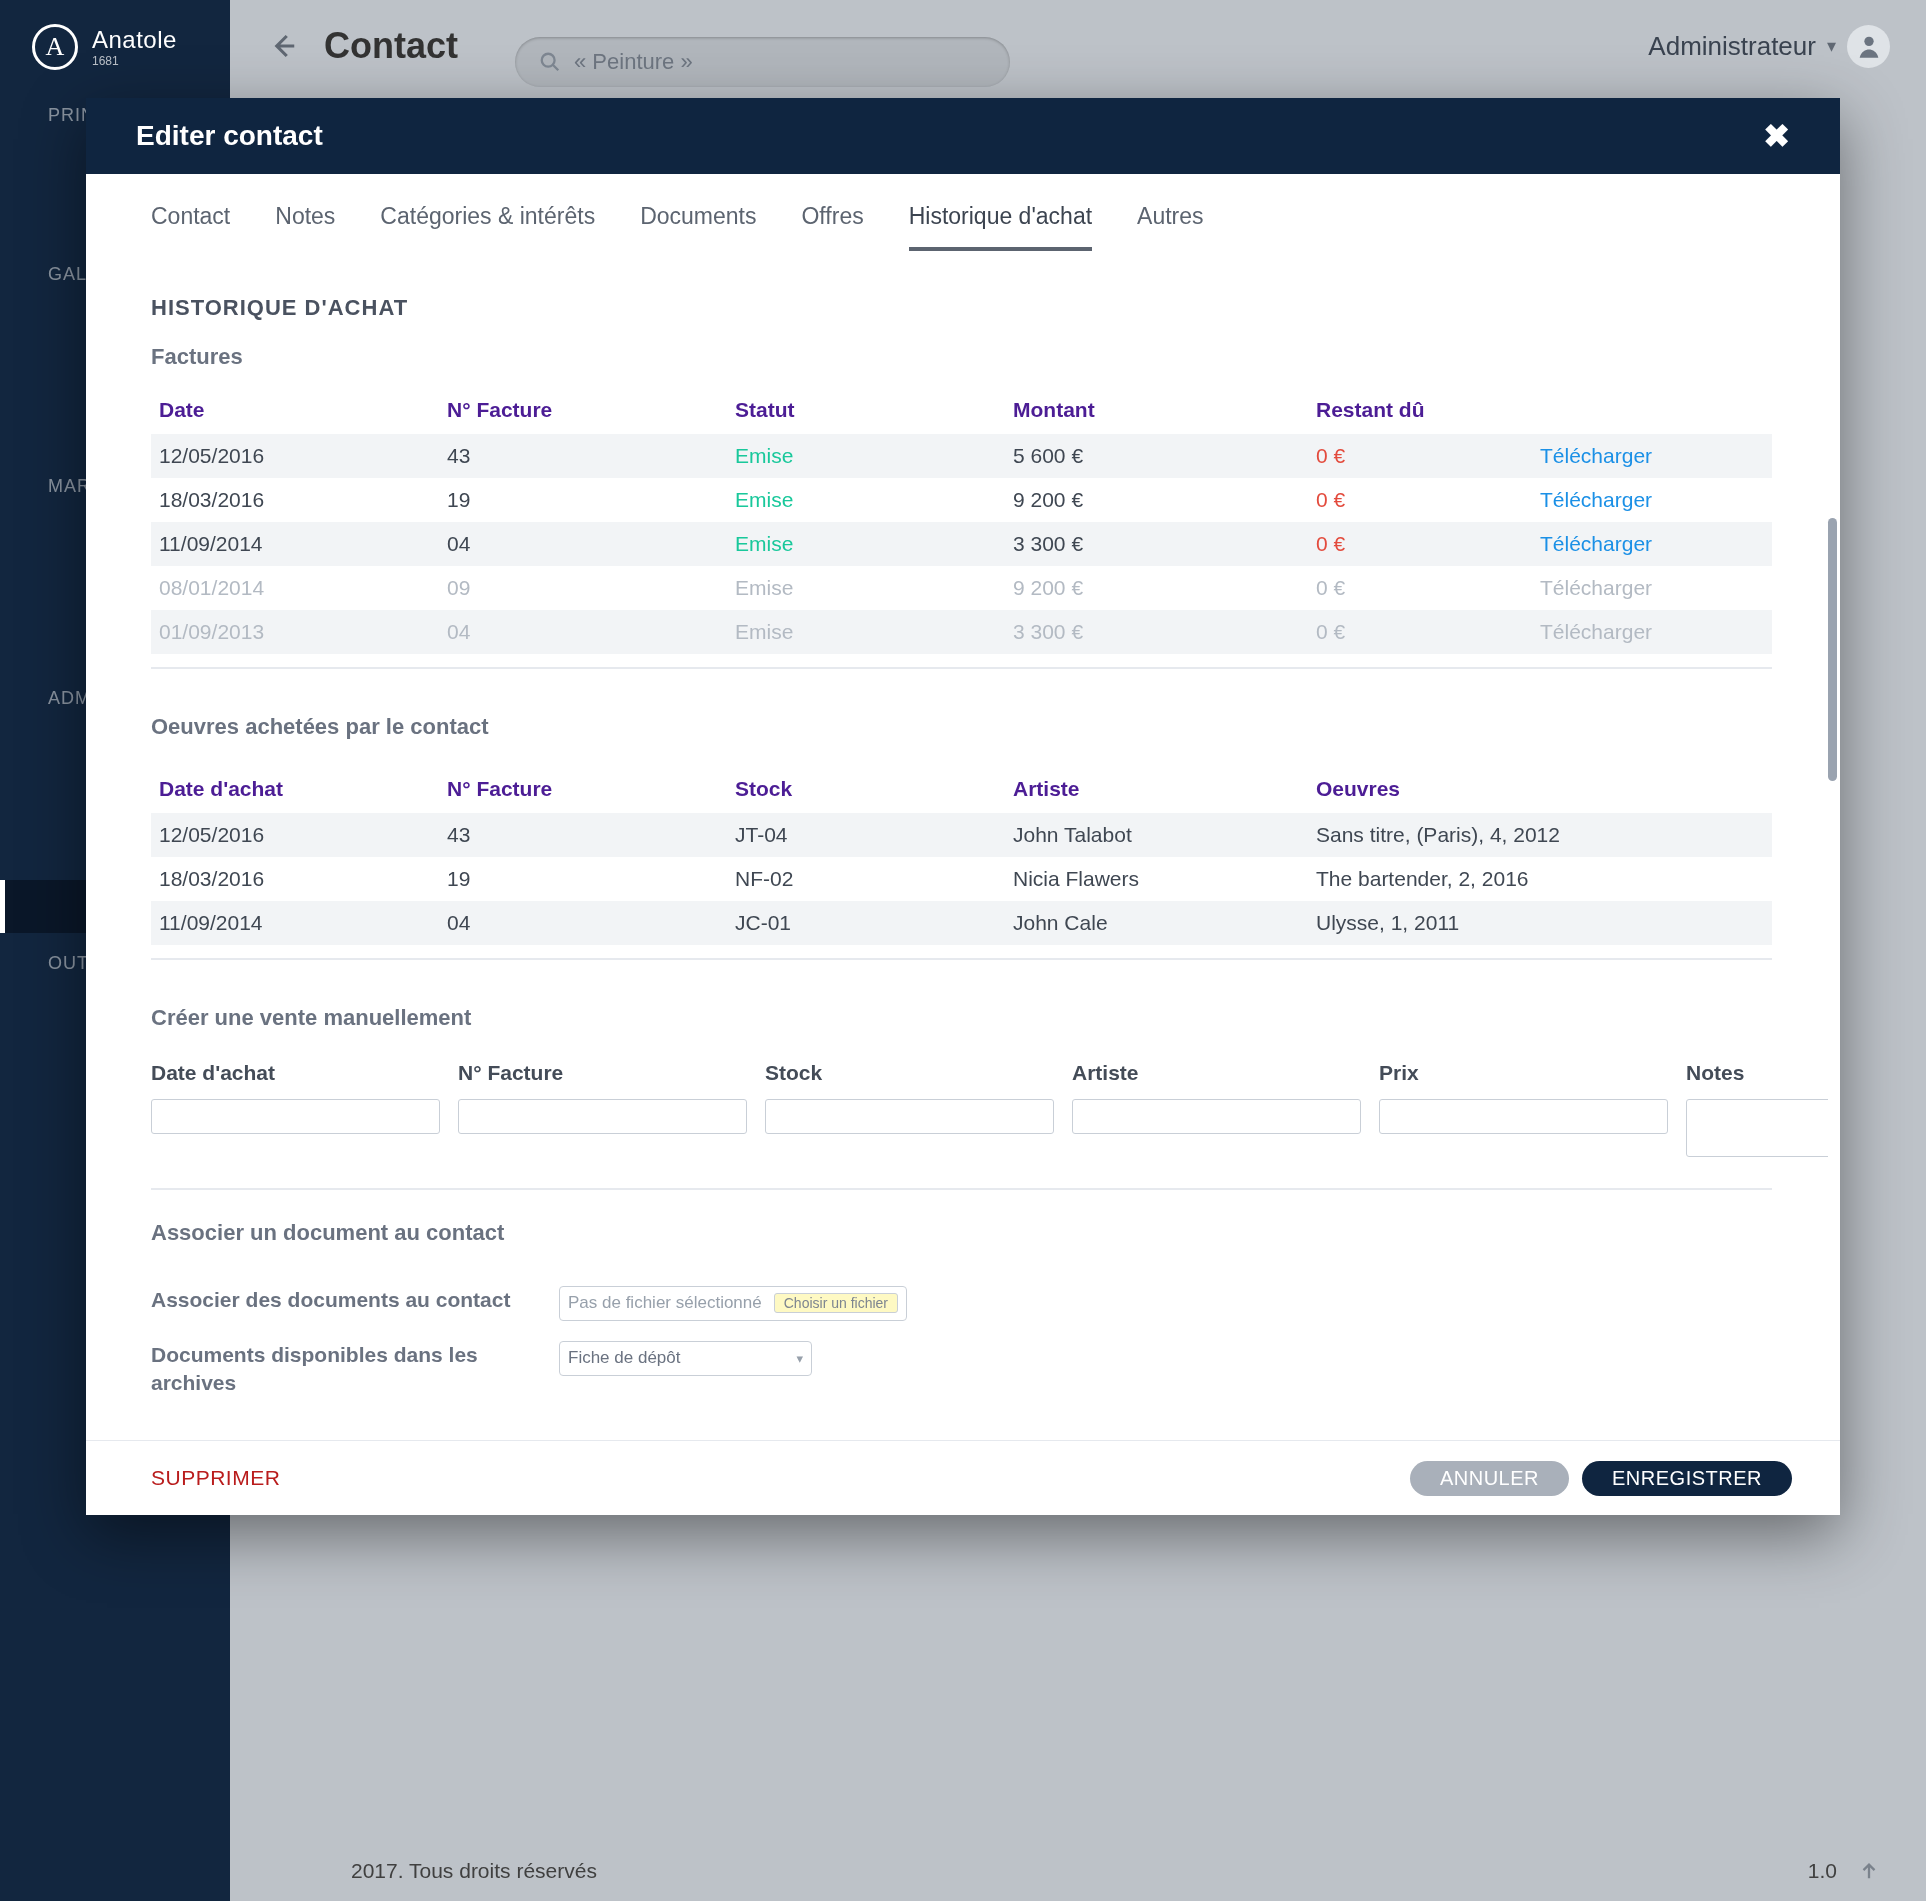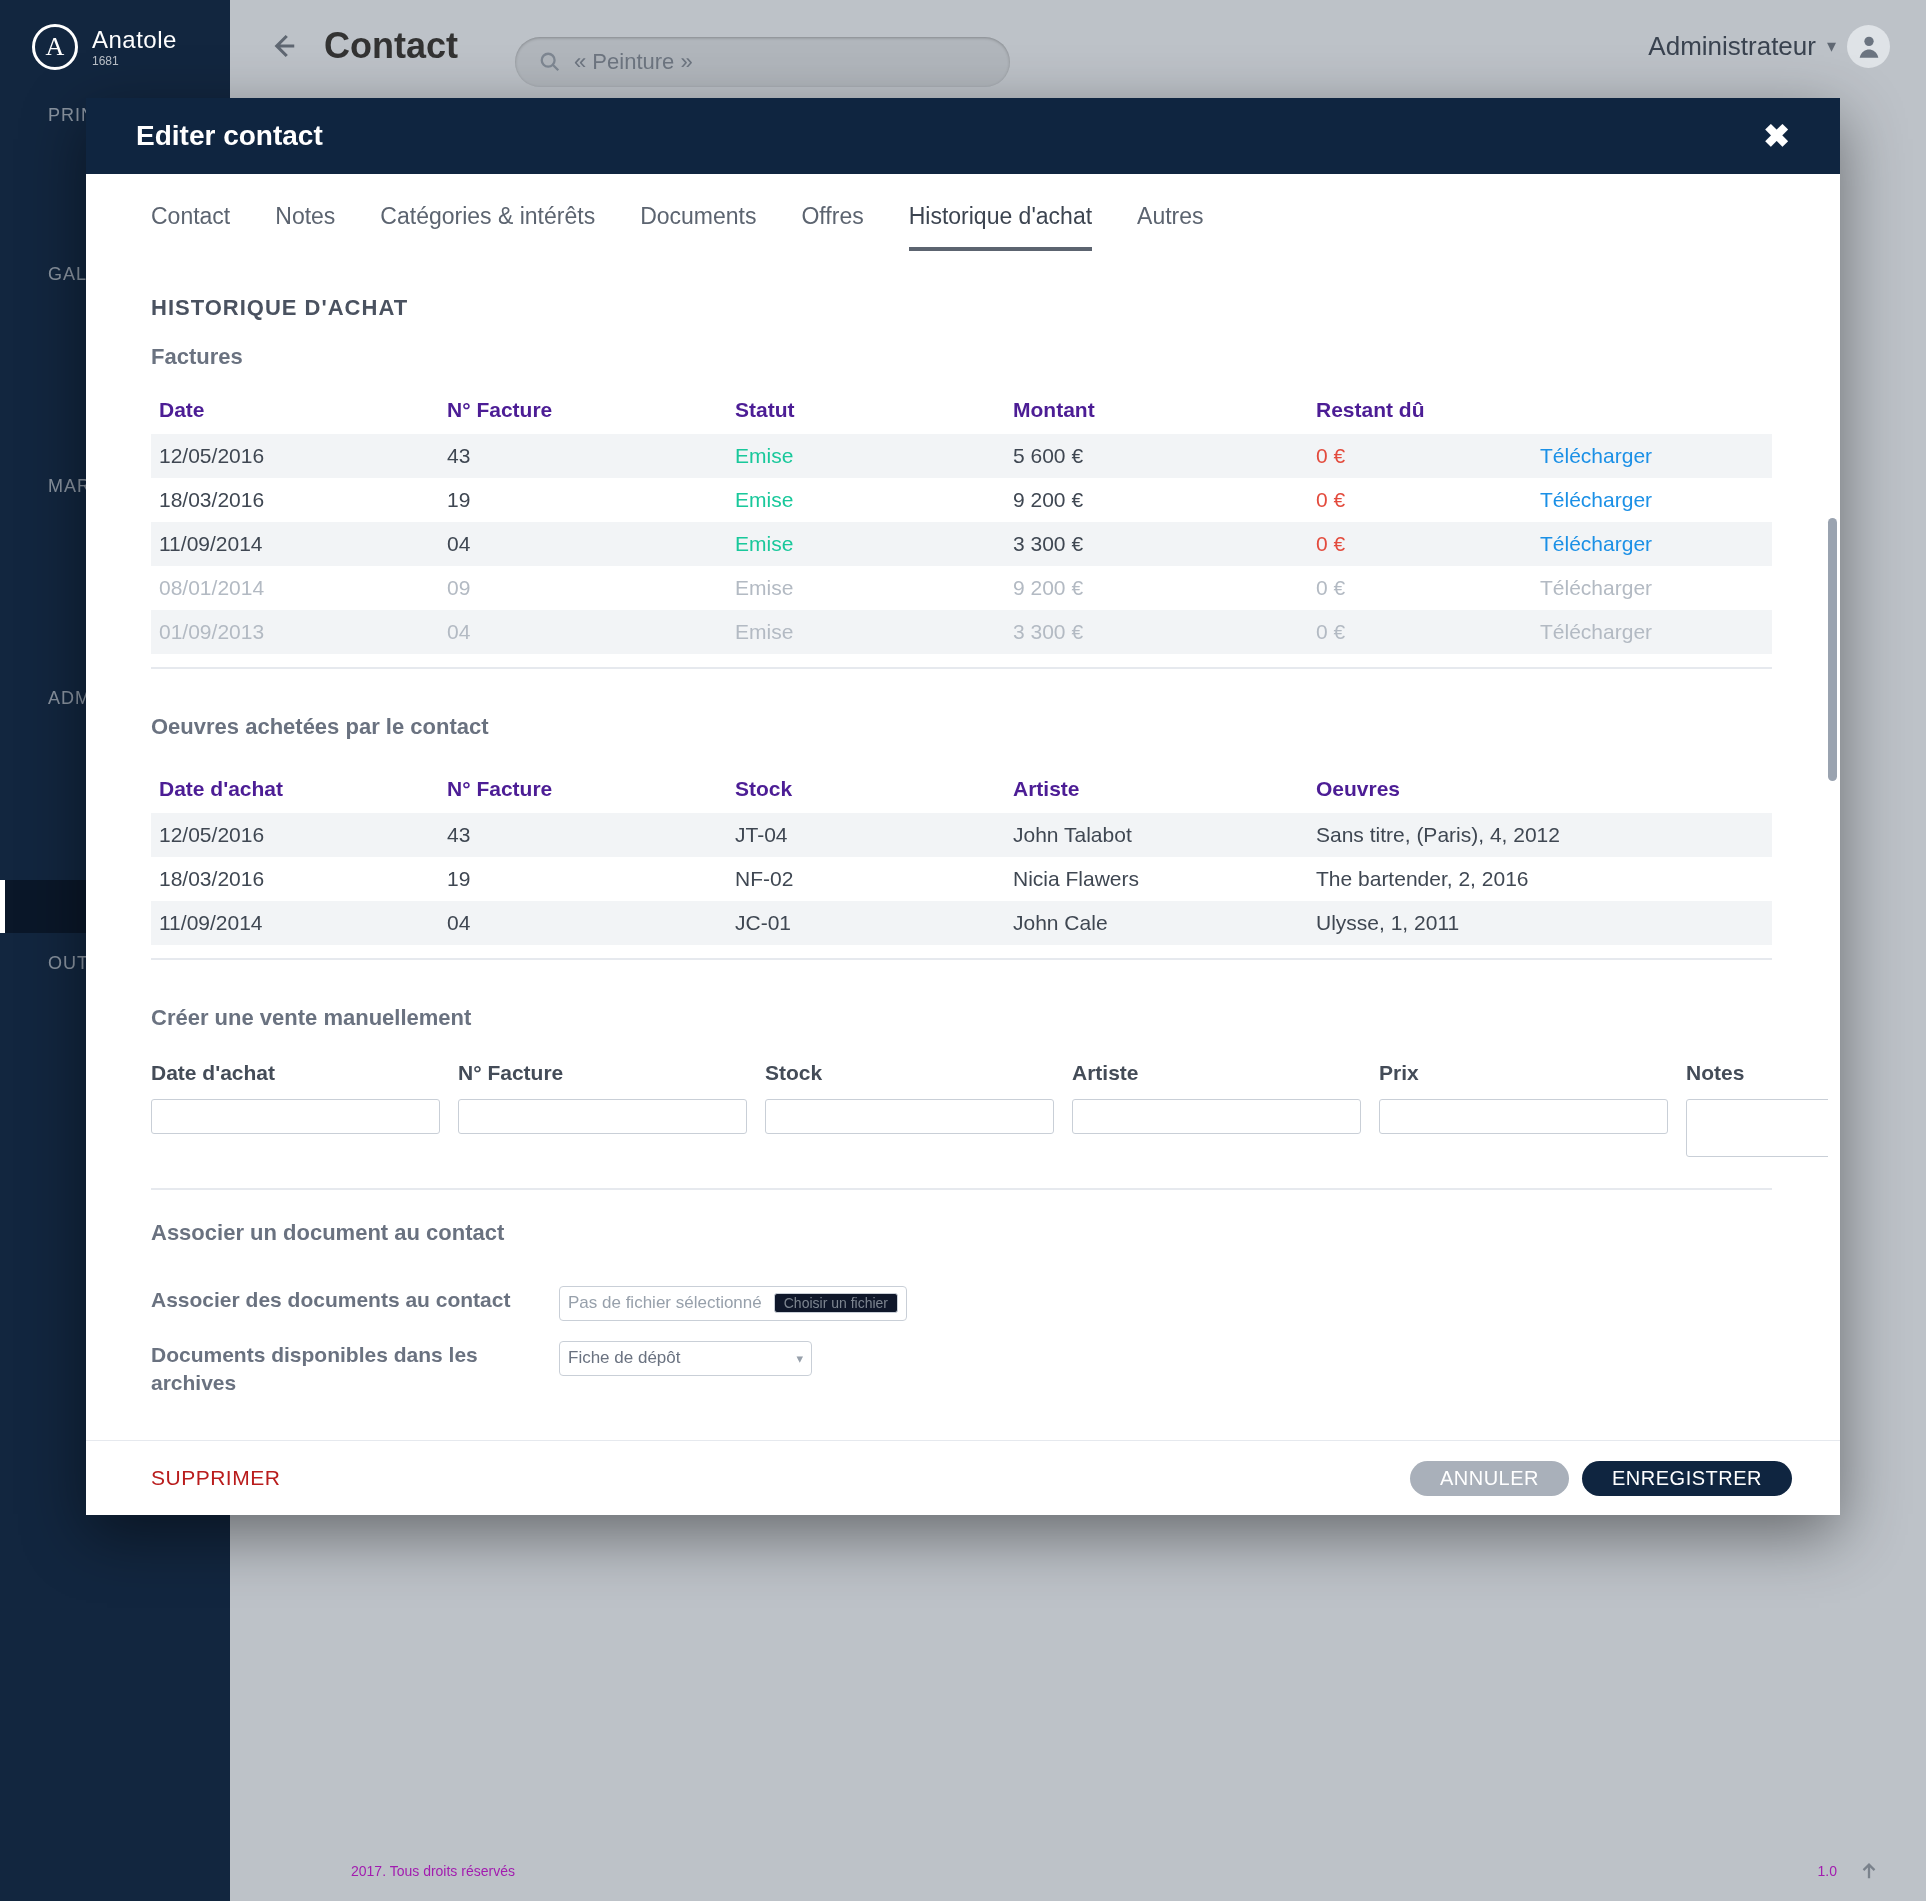--- a/index.html
+++ b/index.html
@@ -51,21 +51,21 @@
     display:flex; align-items:center; padding:0 24px; color:#6d7580;
     font-size: 22px; gap:13px;margin-top:32px;
   }
   .user-area { margin-left:auto; display:flex; align-items:center; gap:11px; color:#3a4350; font-size:26px; }
   .user-area .caret { font-size:18px; opacity:.7; }
   .avatar { width:43px; height:43px; border-radius:50%; background:#dfe3e7; display:flex; align-items:center; justify-content:center; color:#6b7480; }
 
   
   .footer-strip {
     position:absolute; left:230px; right:0; bottom:0; height:60px;
-    display:flex; align-items:center; padding:0 46px; color:#a21caf; font-size:14px;
+    display:flex; align-items:center; padding:0 46px; color:#404040; font-size:21px;
   }
   .footer-strip .ver { margin-left:auto; display:flex; align-items:center; gap:21px; }
 
   
   .modal-backdrop { position:absolute; inset:0; }
   .modal {
     position:absolute; left:86px; top:98px;
     width: 1754px; height: 1417px;
     background:#fff; border-radius:0;
     box-shadow: 0 20px 60px rgba(0,0,0,.45);
@@ -138,21 +138,21 @@
   .assoc-row { display:flex; align-items:flex-start; gap: 30px; padding-top: 5px; }
   .assoc-lbl { width: 378px; font-size:21px; font-weight:700; color:#6a7280; line-height:1.35; }
   .assoc-lbl .note { display:block; font-weight:400; font-style:italic; color:#aeb6c0; font-size:19px; }
   .file-chip, .select-chip {
     display:inline-flex; align-items:center; border:1px solid #c9cfd7;
     border-radius:4px; background:#fff; font-size:17px; color:#97a0ab;
     padding: 4px 8px; height: 35px; gap: 12px;
   }
   .file-chip .file-btn {
     border:1px solid #c9cfd7; border-radius:3px; padding:1px 9px;
-    font-size:14px; color:#7d8590; background:#0f172a;
+    font-size:14px; color:#7d8590; background:#fef9c3;
   }
   .select-chip { width: 253px; justify-content: space-between; color:#6a7280; }
   .select-chip .caret { font-size: 13px; color:#97a0ab; }
 
   .body-sep { height: 1.5px; background:#e6e9ee; margin: 31px 0 30px; }
 
   
   .modal-footer {
     border-top:1.5px solid #e6e9ee; height: 75px;
     display:flex; align-items:center; padding: 0 48px 0 65px;

